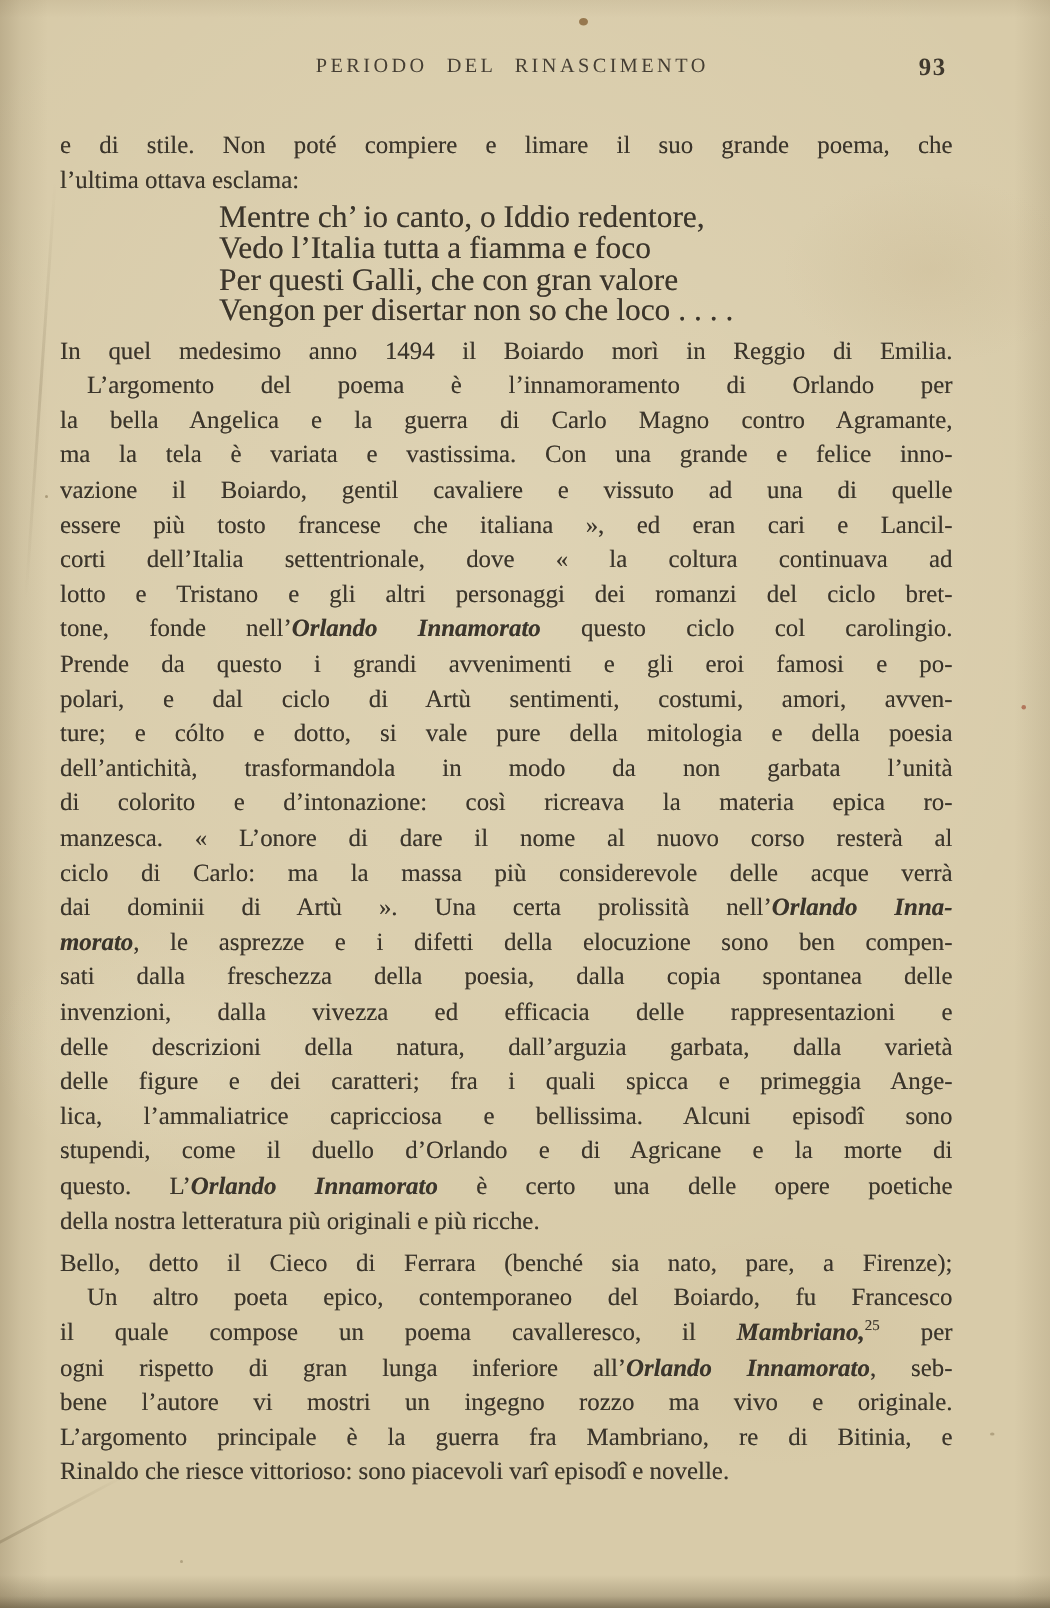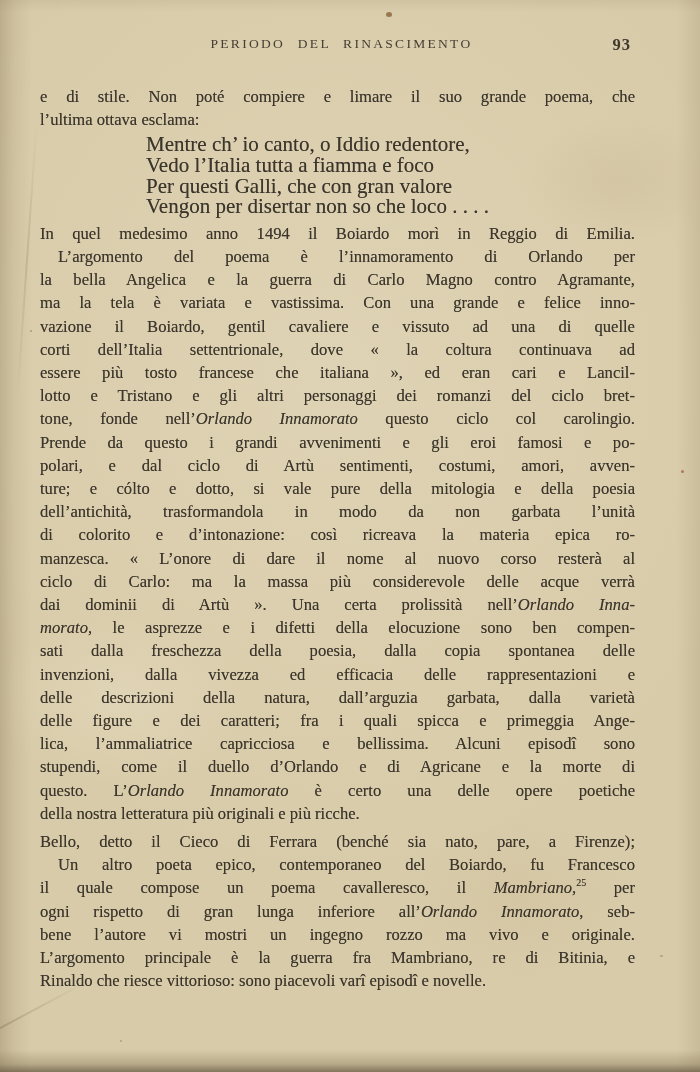--- a/index.html
+++ b/index.html
@@ -34,21 +34,21 @@
     position:absolute; top:85px; left:40px; width:595px;
     font-size:16.6px; line-height:23.2px;
     text-shadow:0 0 0.4px rgba(59,53,43,0.55);
   }
   .para .line { text-align:justify; text-align-last:justify; }
   .para .line.end { text-align-last:left; }
   .para .line.indent { text-indent:18px; }
   .verse { margin:3px 0 5px 106px; font-size:21px; line-height:20.6px; }
   .verse .line { text-align:left; text-align-last:left; }
   .para-4 { margin-top:5px; }
-  .it { font-style:italic; }
+  .it { font-style:italic;font-weight:bold; }
   sup { font-size:10px; line-height:0; vertical-align:super; }
   .speck { position:absolute; border-radius:50%; }
   .speck-1 { left:386px; top:12px; width:6px; height:5px; background:#8f6f45; opacity:.9; }
   .speck-2 { left:681px; top:470px; width:3px; height:3px; background:#a3543c; opacity:.7; }
   .speck-3 { left:30px; top:330px; width:2px; height:2px; background:#8a7a58; opacity:.6; }
   .speck-4 { left:660px; top:955px; width:3px; height:2px; background:#8a7a58; opacity:.5; }
   .speck-5 { left:120px; top:1040px; width:2px; height:2px; background:#8a7a58; opacity:.5; }
   .crease-left {
     position:absolute; left:26px; top:120px; width:2px; height:280px;
     background:linear-gradient(rgba(120,105,75,0), rgba(120,105,75,0.22), rgba(120,105,75,0));
@@ -82,22 +82,22 @@
         <div class="line"><span>Vengon per disertar non so che loco . . . .</span></div>
       </div>
     <div class="para para-2">
         <div class="line"><span>In quel medesimo anno 1494 il Boiardo morì in Reggio di Emilia.</span></div>
       </div>
     <div class="para para-3">
         <div class="line indent"><span>L’argomento del poema è l’innamoramento di Orlando per</span></div>
         <div class="line"><span>la bella Angelica e la guerra di Carlo Magno contro Agramante,</span></div>
         <div class="line"><span>ma la tela è variata e vastissima. Con una grande e felice inno-</span></div>
         <div class="line"><span>vazione il Boiardo, gentil cavaliere e vissuto ad una di quelle</span></div>
+        <div class="line"><span>essere più tosto francese che italiana », ed eran cari e Lancil-</span></div>
         <div class="line"><span>corti dell’Italia settentrionale, dove « la coltura continuava ad</span></div>
-        <div class="line"><span>essere più tosto francese che italiana », ed eran cari e Lancil-</span></div>
         <div class="line"><span>lotto e Tristano e gli altri personaggi dei romanzi del ciclo bret-</span></div>
         <div class="line"><span>tone, fonde nell’</span><span class="it">Orlando Innamorato</span><span> questo ciclo col carolingio.</span></div>
         <div class="line"><span>Prende da questo i grandi avvenimenti e gli eroi famosi e po-</span></div>
         <div class="line"><span>polari, e dal ciclo di Artù sentimenti, costumi, amori, avven-</span></div>
         <div class="line"><span>ture; e cólto e dotto, si vale pure della mitologia e della poesia</span></div>
         <div class="line"><span>dell’antichità, trasformandola in modo da non garbata l’unità</span></div>
         <div class="line"><span>di colorito e d’intonazione: così ricreava la materia epica ro-</span></div>
         <div class="line"><span>manzesca. « L’onore di dare il nome al nuovo corso resterà al</span></div>
         <div class="line"><span>ciclo di Carlo: ma la massa più considerevole delle acque verrà</span></div>
         <div class="line"><span>dai dominii di Artù ». Una certa prolissità nell’</span><span class="it">Orlando Inna-</span></div>

